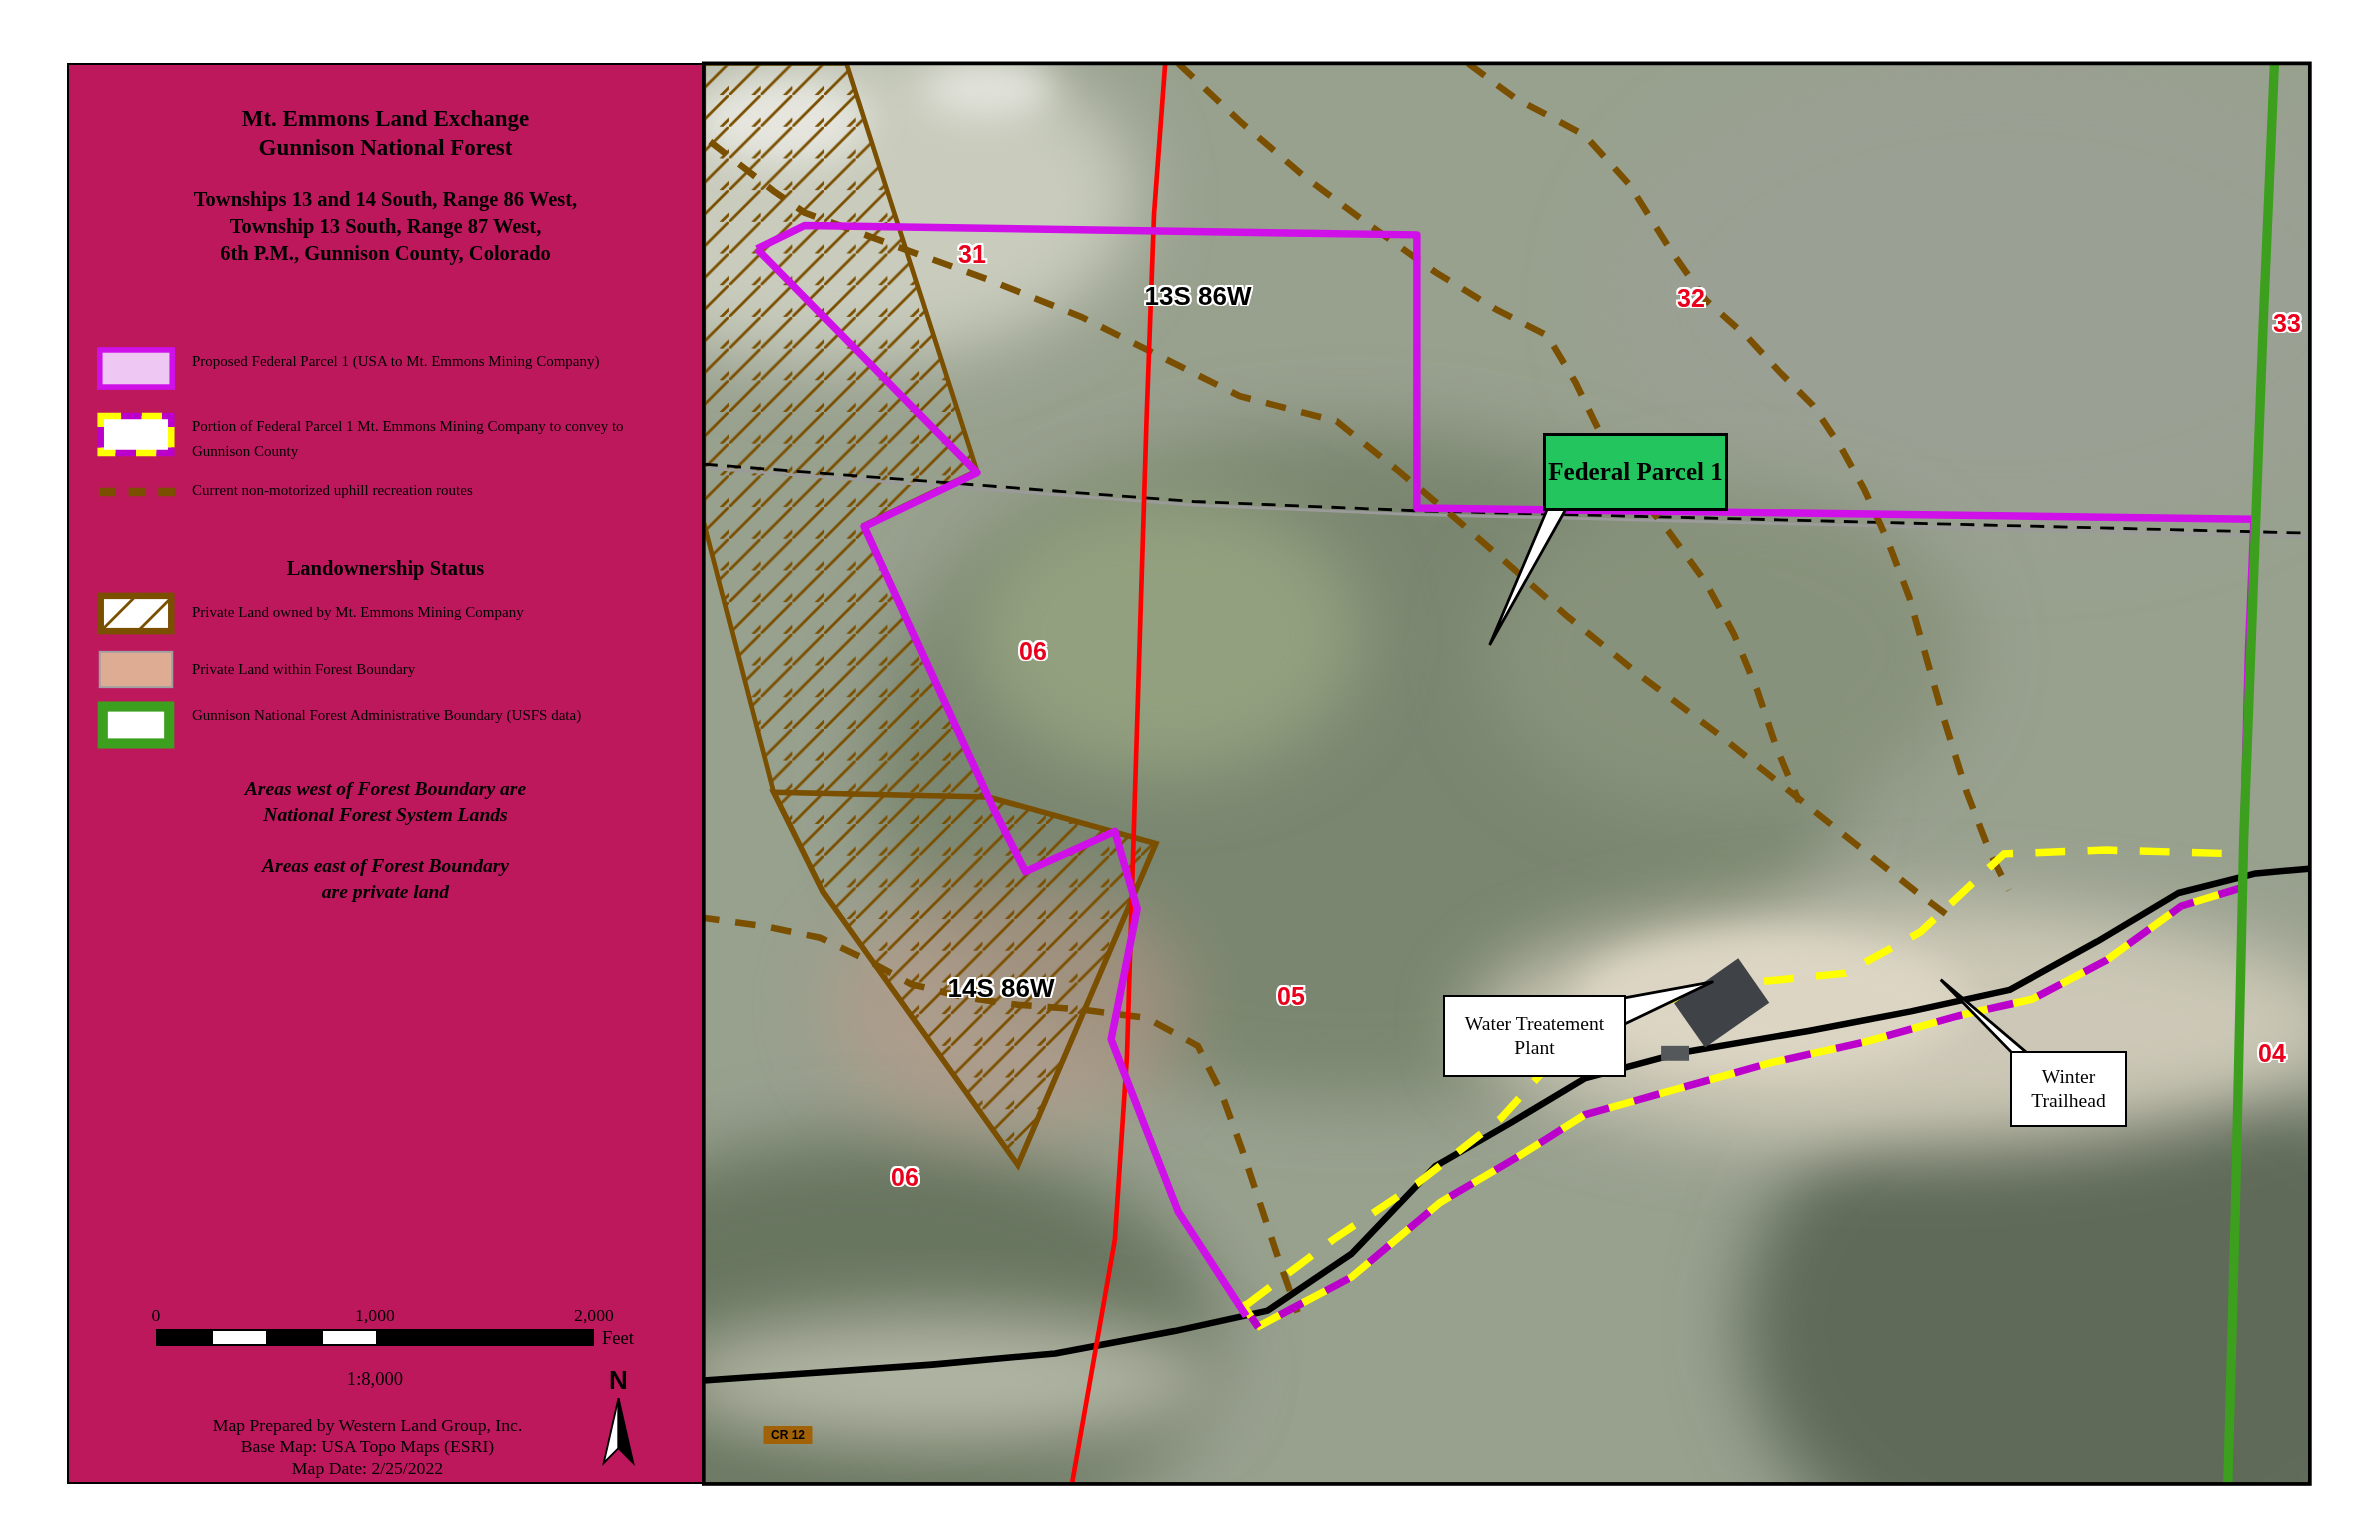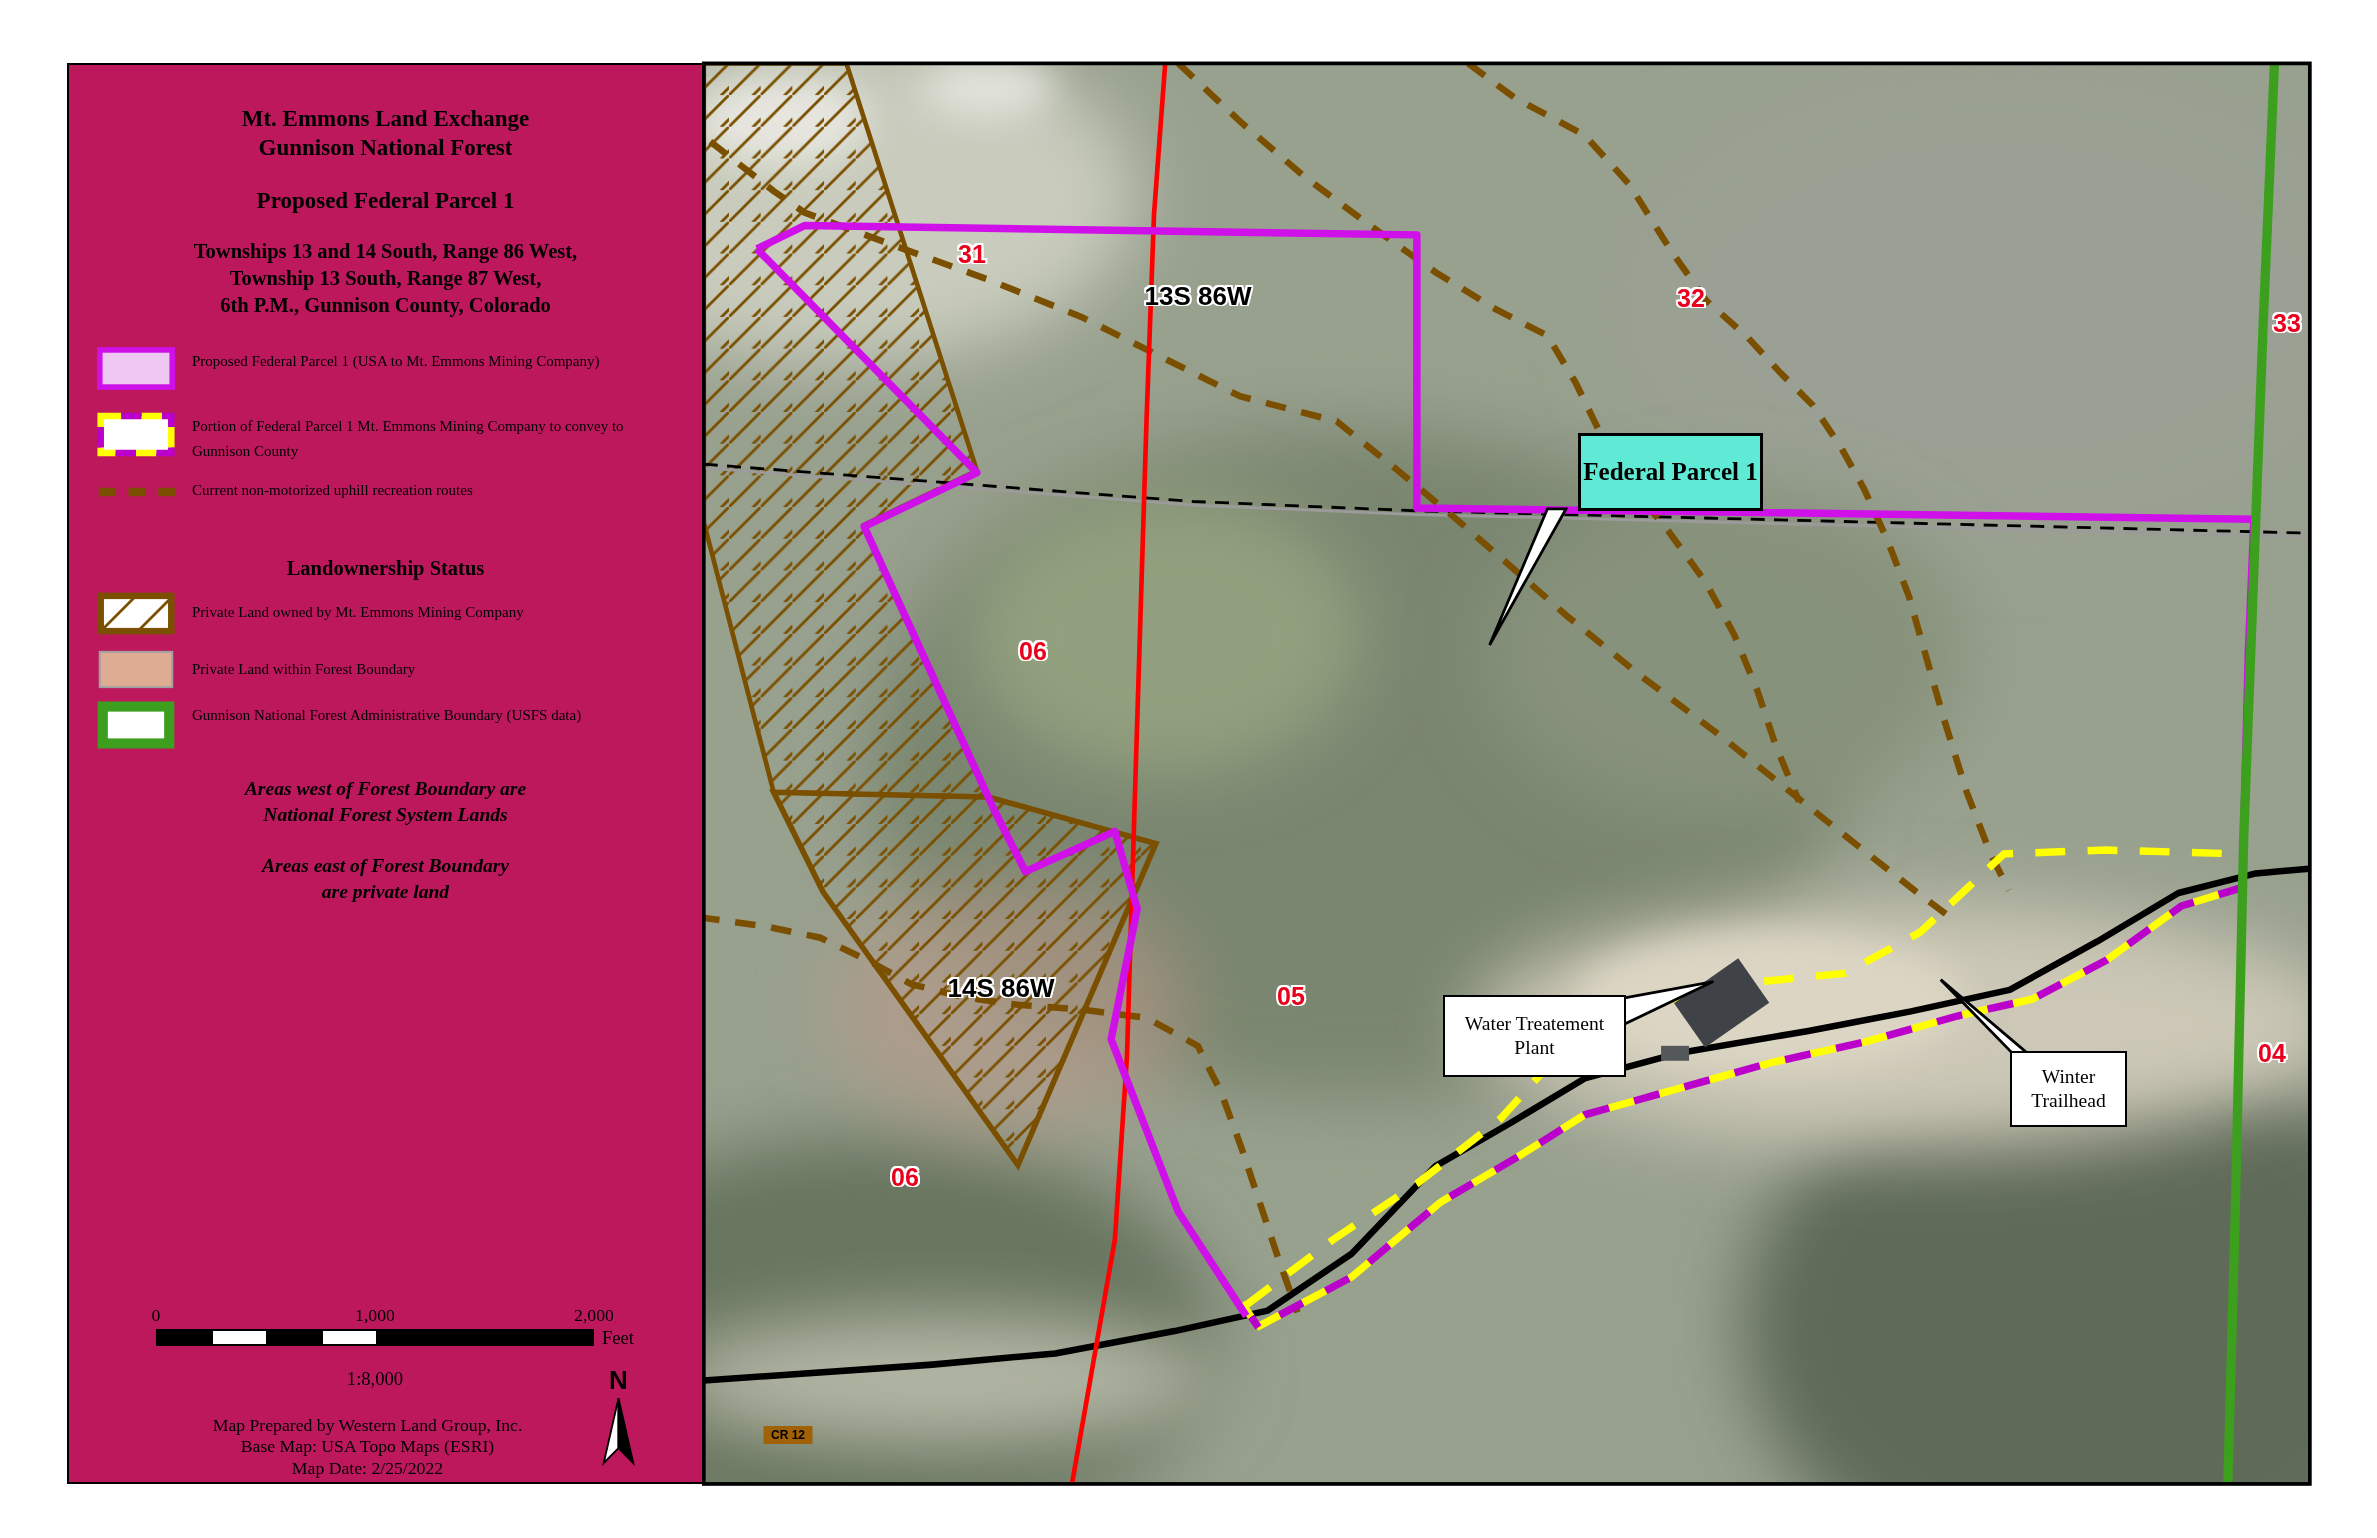--- a/index.html
+++ b/index.html
@@ -34,23 +34,23 @@
      font-family:"Liberation Sans",sans-serif;font-weight:bold;
      text-shadow:-1.9px -1.9px 0 #fff,1.9px -1.9px 0 #fff,-1.9px 1.9px 0 #fff,1.9px 1.9px 0 #fff,
                  0 -1.9px 0 #fff,0 1.9px 0 #fff,-1.9px 0 0 #fff,1.9px 0 0 #fff;}
   .sec-label{font-size:25px;color:#e8001c;}
   .twn-label{font-size:26px;color:#000;}
   .road-pill{position:absolute;transform:translate(-50%,-50%);background:#a16207;border-radius:1px;
      padding:1.9px 7.5px;font-family:"Liberation Sans",sans-serif;font-weight:bold;font-size:12px;color:#000;}
   .callout{position:absolute;background:#ffffff;border:2.8px solid #000;box-sizing:border-box;
      display:flex;flex-direction:column;justify-content:center;text-align:center;
      font-size:19.6px;line-height:24px;}
-  .parcel-callout{position:absolute;background:#5eead4;border:3.7px solid #000;box-sizing:border-box;
+  .parcel-callout{position:absolute;background:#22c55e;border:3.7px solid #000;box-sizing:border-box;
      display:flex;align-items:center;justify-content:center;text-align:center;
-     font-size:25px;font-weight:bold;margin-left:35px;}
+     font-size:25px;font-weight:bold;}
 </style>
 </head>
 <body>
 
 <div id="stage">
 
   <svg width="2377" height="1538" viewBox="0 0 2550 1650" style="position:absolute;left:0;top:0;">
     <defs>
       <clipPath id="mapclip">
           <rect x="755" y="68" width="1723" height="1524"></rect>
@@ -160,21 +160,20 @@
     <div>Trailhead</div>
   </div>
 
   <div class="legend-panel">
 
     <div class="title-block">
       <div class="t1">
         <div>Mt. Emmons Land Exchange</div>
         <div>Gunnison National Forest</div>
       </div>
-      <div class="t2">Proposed Federal Parcel 1</div>
       <div class="t3">
         <div>Townships 13 and 14 South, Range 86 West,</div>
         <div>Township 13 South, Range 87 West,</div>
         <div>6th P.M., Gunnison County, Colorado</div>
       </div>
     </div>
 
     <div class="leg-row" style="top:282px;">
       <svg class="leg-swatch" width="78" height="43" viewBox="0 0 84 46">
         <rect x="3" y="3" width="78" height="40" fill="#eec7f2" stroke="#cf10e8" stroke-width="6"></rect>

